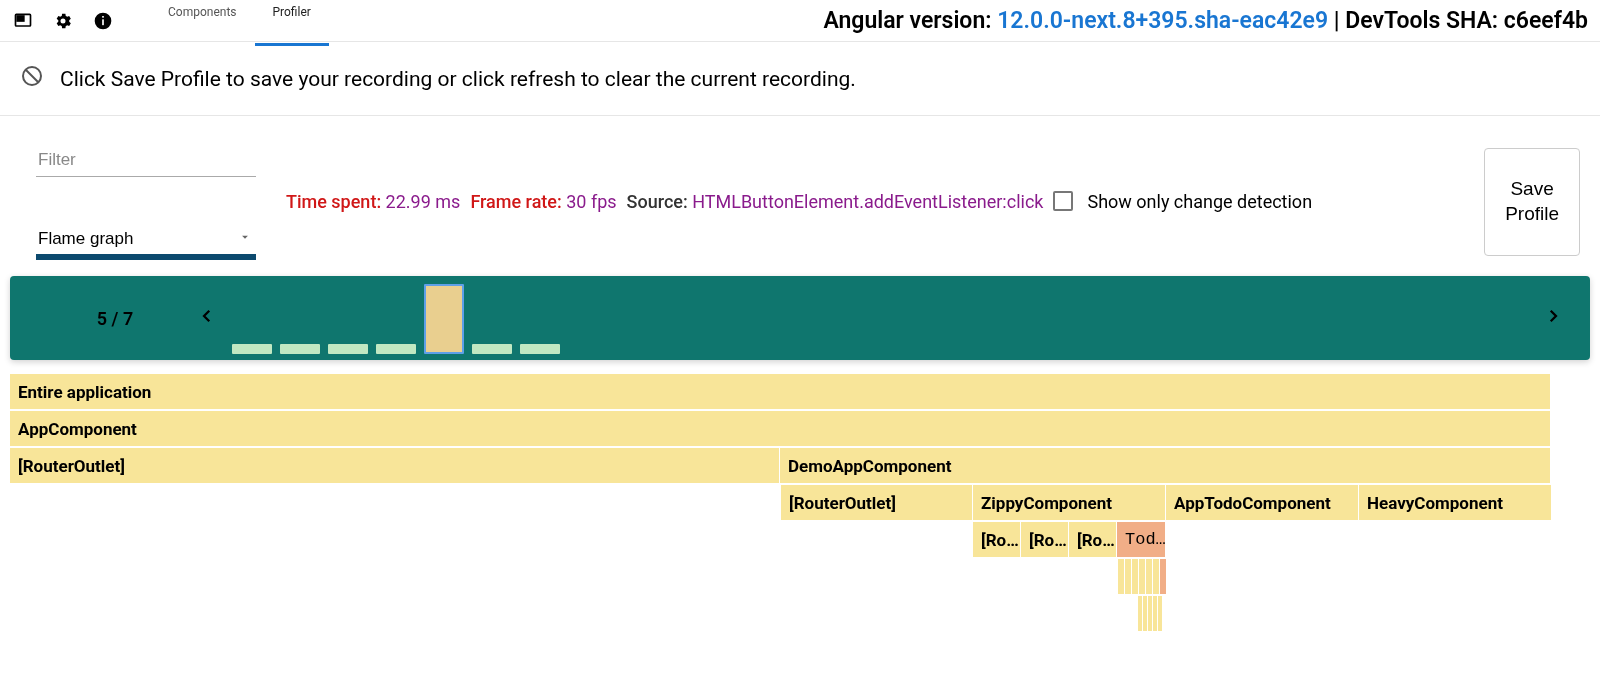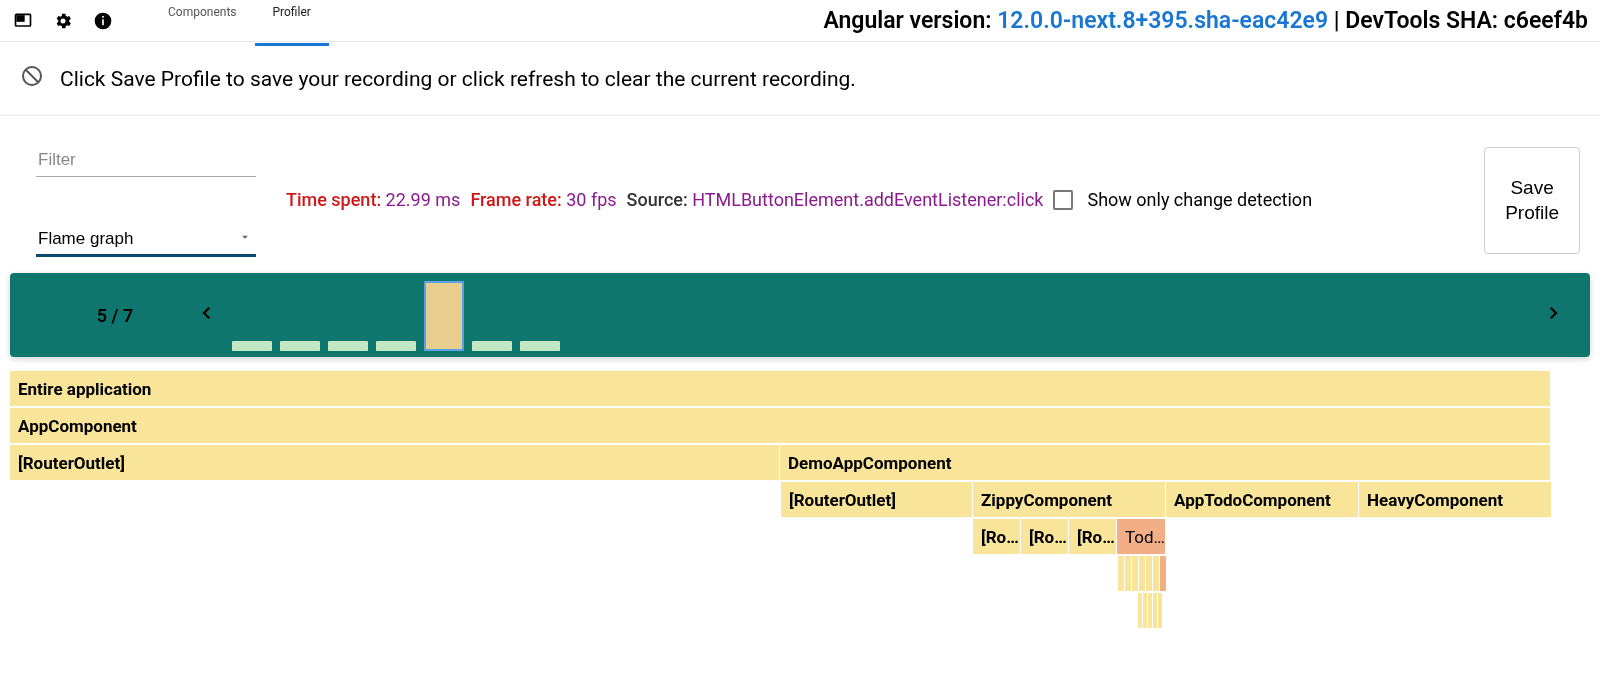--- a/index.html
+++ b/index.html
@@ -13,42 +13,42 @@
 .tab.active { color: #222; border-bottom: 3px solid #1976d2; }
 .header-right { margin-left: auto; font-size: 23px; font-weight: 600; }
 .version-value { color: #1976d2; }
 .banner { display: flex; align-items: center; gap: 16px; height: 74px; padding: 0 20px; border-bottom: 1px solid #e6e6e6; font-size: 21px; }
 .prohibit-icon svg { width: 24px; height: 24px; stroke: #555; }
 .toolbar { display: flex; align-items: center; gap: 30px; padding: 28px 20px 10px 36px; }
 .left-controls { display: flex; flex-direction: column; gap: 46px; width: 220px; }
 .filter-input { width: 220px; border: none; border-bottom: 1px solid #aaa; font-size: 17px; padding: 6px 2px; outline: none; color: #333; }
 .filter-input::placeholder { color: #888; }
 .select-wrap { position: relative; width: 220px; }
-.select { width: 100%; border: none; border-bottom: 3px solid #0c4a6e; font-size: 17px; padding: 6px 2px; background: transparent; appearance: none; outline: none; cursor: pointer; }
+.select { width: 100%; border: none; border-bottom: 6px solid #0c4a6e; font-size: 17px; padding: 6px 2px; background: transparent; appearance: none; outline: none; cursor: pointer; }
 .select-caret { position: absolute; right: 4px; top: 6px; pointer-events: none; }
 .info-block { display: flex; flex-direction: row; gap: 10px; font-size: 18px; margin-top: -2px; }
 .info-row .lbl { color: #d01717; font-weight: 500; }
 .info-row .val { color: #8a1b8c; }
 .info-row.src .lbl { color: #333; }
 .checkbox-row { display: flex; align-items: center; gap: 14px; }
 .checkbox { width: 20px; height: 20px; border: 2px solid #777; border-radius: 2px; cursor: pointer; }
 .save-btn { margin-left: auto; border: 1px solid #ccc; border-radius: 4px; background: #fff; padding: 28px 20px; font-size: 19px; text-align: center; line-height: 1.3; cursor: pointer; white-space: pre-line; }
 .frame-strip { margin: 6px 10px 14px; border-radius: 4px; box-shadow: 0 2px 6px rgba(0,0,0,0.18); height: 84px; display: flex; align-items: center; padding: 0 20px 0 30px; background: #0f766e; }
 .frame-counter { font-size: 18px; font-weight: 600; width: 150px; text-align: center; }
 .nav-chev { cursor: pointer; padding: 8px; }
 .nav-chev svg { width: 18px; height: 18px; }
 .frame-bars { flex: 1; display: flex; align-items: flex-end; gap: 8px; height: 72px; padding: 0 8px; }
 .fbar { width: 40px; border-radius: 1px; }
 .fbar.green { background: #c1e8c2; height: 10px; }
 .fbar.selected { background: #e9cf8f; height: 70px; border: 2px solid #5ea0e8; }
 .flame { padding: 0 10px; }
 .flame-row { display: flex; gap: 1px; margin-bottom: 2px; }
 .cell { height: 35px; display: flex; align-items: center; padding: 0 8px; font-size: 17px; overflow: hidden; white-space: nowrap; cursor: pointer; }
 .y { background: #f8e599; font-weight: bold; }
-.o { background: #f1ae87; }
+.o { background: #f1ae87; font-family: Liberation Mono, monospace; }
 .thin-row { display: flex; gap: 1px; margin-bottom: 2px; }
 .thin { width: 6px; height: 35px; }
 .tw4 { width: 4px; }
 </style>
 </head>
 <body>
 
 <div class="header">
   <div class="header-left">
     <div class="icon-btn">

